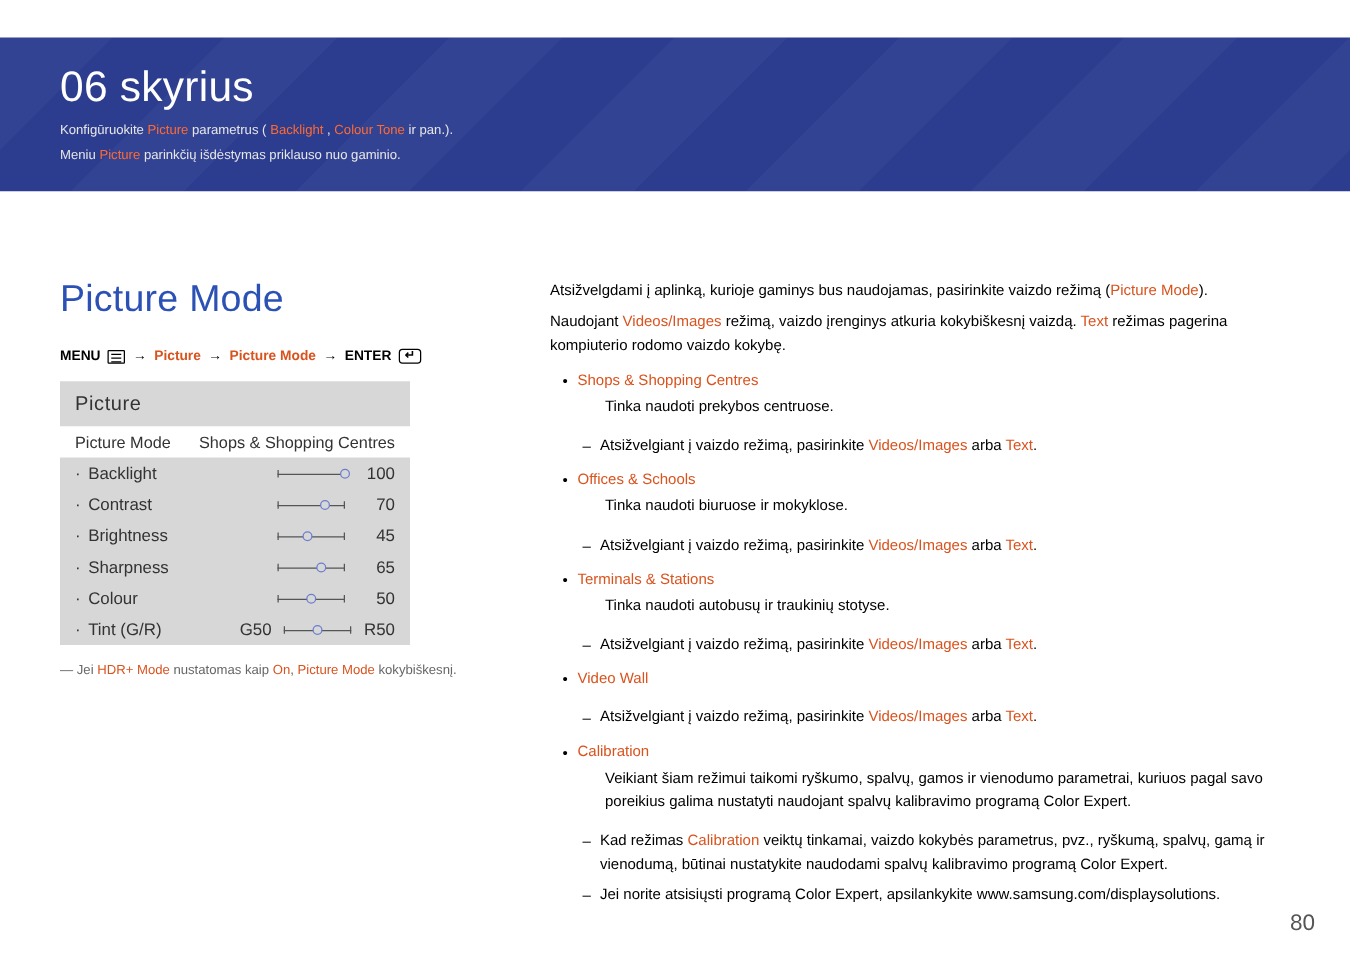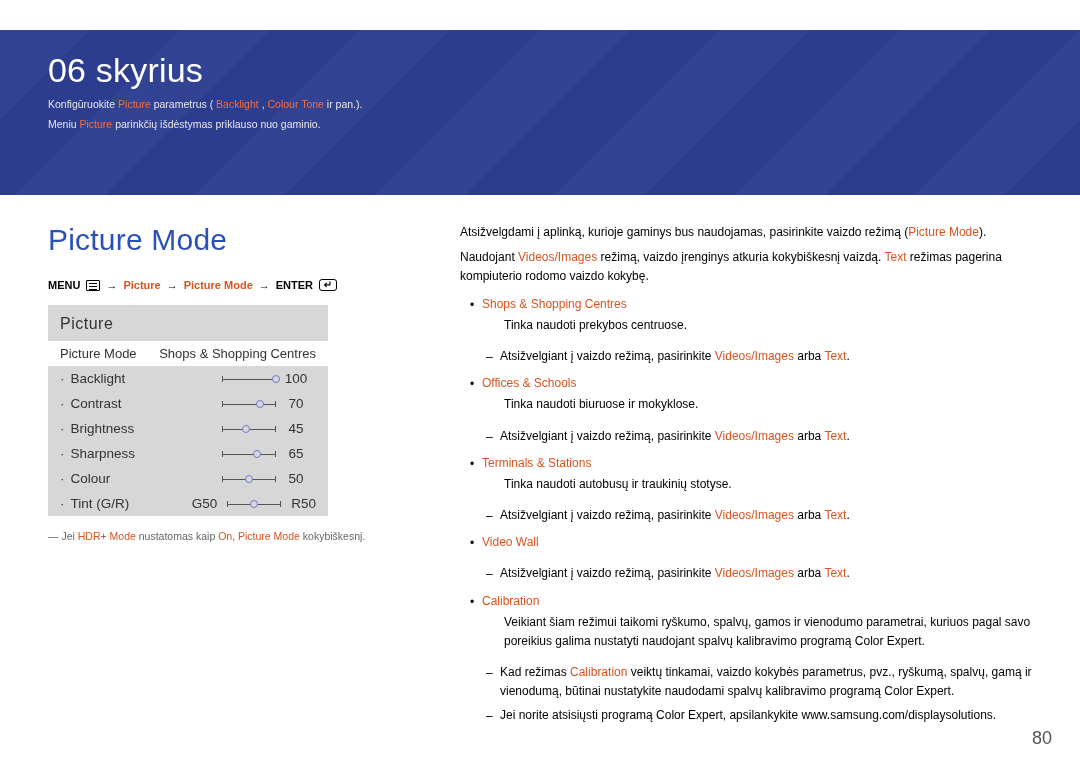--- a/index.html
+++ b/index.html
@@ -1,48 +1,48 @@
 <!DOCTYPE html>
 <html><head>
 <meta charset="utf-8">
 <style>
   * { box-sizing: border-box; margin: 0; padding: 0; }
   body { width: 1080px; height: 763px; font-family: Arial, Helvetica, sans-serif; font-size: 12px; color: #000; position: relative; overflow: hidden; }
 
   .header-band {
-    position: absolute; top: 30px; left: 0; right: 0; height: 165px;
+    position: absolute; top: 30px; left: 0; right: 0; height: 123px;
     background: #2c3d8f;
     background-image: linear-gradient(135deg, rgba(255,255,255,0.03) 25%, transparent 25%, transparent 50%, rgba(255,255,255,0.03) 50%, rgba(255,255,255,0.03) 75%, transparent 75%);
     background-size: 180px 180px;
     color: #fff; padding: 22px 48px 0 48px;
   }
   .header-band h1 { font-size: 34px; font-weight: 400; line-height: 1.1; color: #fff; margin-bottom: 4px; letter-spacing: .2px }
   .header-band h1 .nowrap { white-space: nowrap; }
   .intro { font-size: 10.5px; color: #e6e6e6; line-height: 1.9; padding-top: 2px }
   .intro .o2 { color: #ff6a33; }
 
-  .content { position: absolute; top: 223px; left: 48px; right: 48px; bottom: 40px; display: grid; grid-template-columns: 340px 1fr; column-gap: 72px; }
+  .content { position: absolute; top: 223px; left: 48px; right: 48px; bottom: 40px; display: grid; grid-template-columns: 340px 1fr; column-gap: 52px; }
 
   .left h2 { font-size: 30px; font-weight: 400; color: #2b51b5; letter-spacing: .2px }
 
   .breadcrumb { font-size: 11px; font-weight: 700; margin-top: 22px; display: flex; align-items: center; gap: 6px; flex-wrap: wrap }
   .breadcrumb .o { color: #d9531e; font-weight: 700 }
   .breadcrumb .arrow { font-weight: 400 }
   .menu-icon { display: inline-block; width: 14px; height: 11px; border: 1px solid #000; position: relative; border-radius: 1px }
   .menu-icon:before, .menu-icon:after { content: ""; position: absolute; left: 2px; right: 2px; height: 1px; background: #000; }
   .menu-icon:before { top: 2px }
   .menu-icon:after { top: 5px; box-shadow: 0 3px 0 #000; height: 1px }
   .enter-icon { display:inline-flex; align-items:center; justify-content:center; width:18px; height:12px; border:1px solid #000; border-radius:3px; font-size:10px; line-height:10px; }
 
   .osd { margin-top: 14px; background: #d7d7d7; width: 280px; padding: 0; font-size: 13.5px; color: #333; border: 0; }
   .osd-title { padding: 10px 12px 8px 12px; font-size: 16px; letter-spacing: .5px; }
   .osd-row { display: flex; align-items: center; justify-content: space-between; padding: 5px 12px; }
   .osd-row.selected { background: #fff; font-size: 13px }
   .osd-row .label { flex: 1 }
-  .osd-row .val { width: 40px; text-align: center }
+  .osd-row .val { width: 40px; text-align: right }
   .dot:before { content: "\00B7"; margin-right: 6px }
 
   .slider { position: relative; width: 54px; height: 10px; }
   .slider .track { position: absolute; top: 50%; left: 0; right: 0; height: 1px; background: #555; }
   .slider .tick { position: absolute; top: 2px; width: 1px; height: 6px; background: #555; }
   .slider .thumb { position: absolute; top: 50%; width: 8px; height: 8px; border-radius: 50%; background: #d7d7d7; border: 1px solid #6b7dcf; transform: translate(-50%, -50%); }
   .tint-row { display: grid; grid-template-columns: 1fr auto 54px auto; column-gap: 10px; align-items:center; padding: 5px 12px }
 
   .notes { margin-top: 14px; font-size: 10.5px; color: #666; }
   .notes p { margin: 6px 0; text-indent: -10px; padding-left: 10px }

